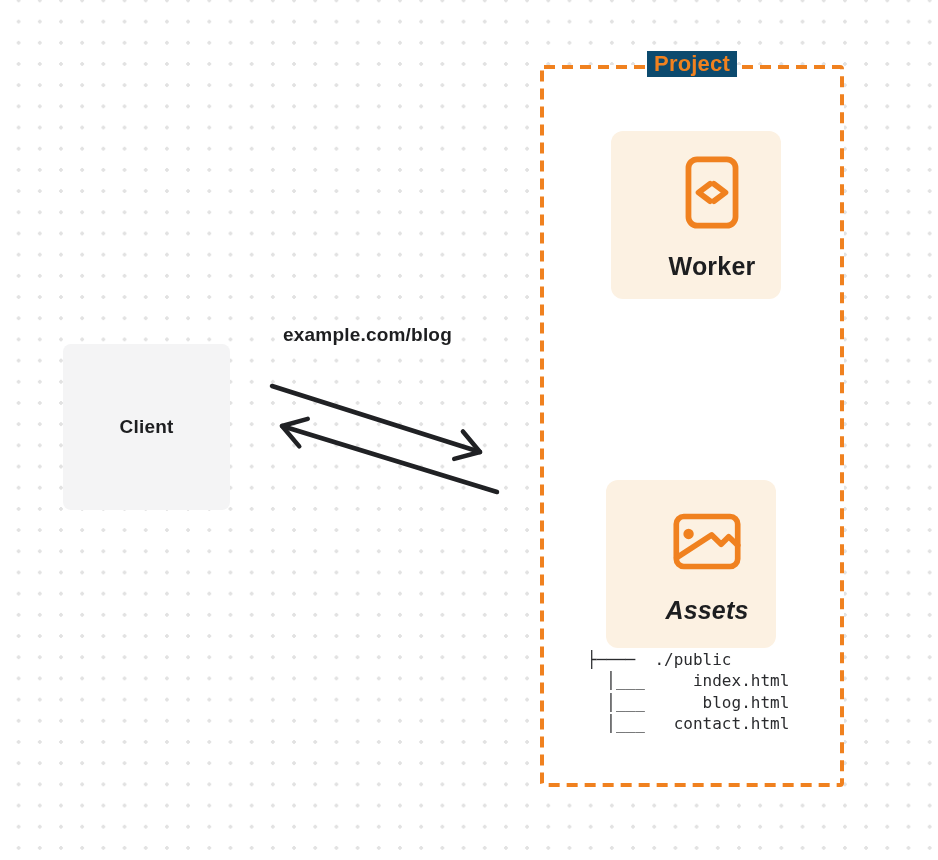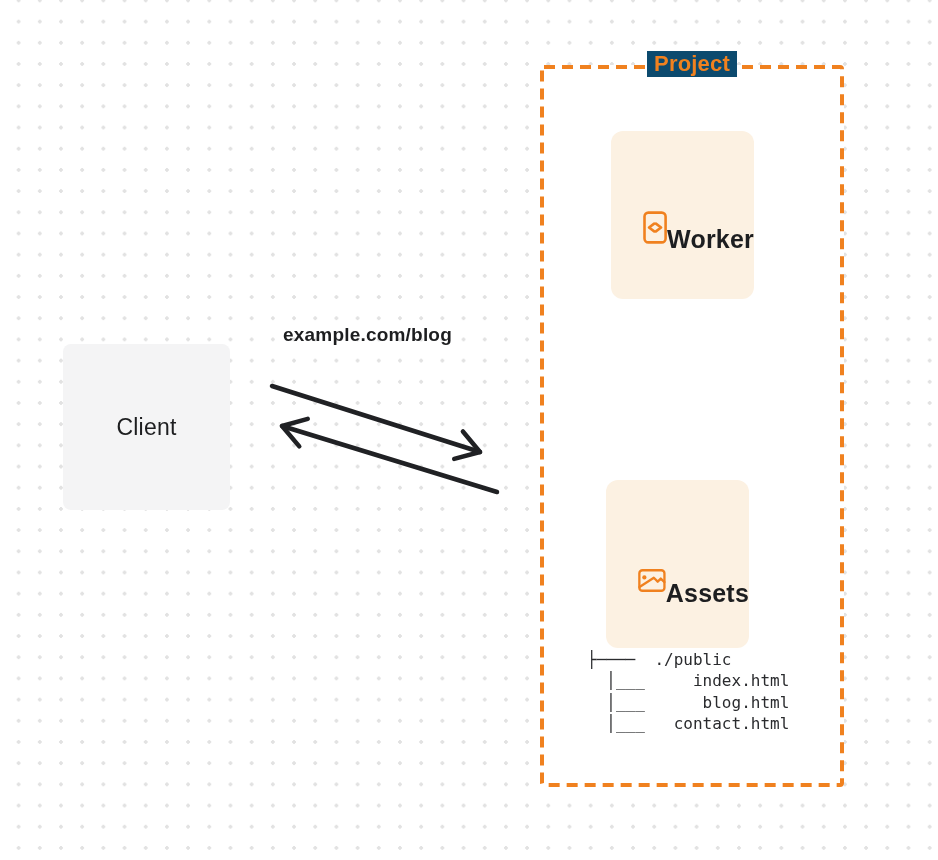--- a/index.html
+++ b/index.html
@@ -22,21 +22,21 @@
     overflow:hidden;
     font-family:"Liberation Sans", sans-serif;
     color:var(--ink);
   }
   
   .client-box{
     position:absolute;left:63px;top:344px;width:167px;height:166px;
     background:var(--client-bg);border-radius:8px;
     display:flex;align-items:center;justify-content:center;
   }
-  .client-box .node-label{font-size:23px;font-weight:400;letter-spacing:.2px;}
+  .client-box .node-label{font-size:19px;font-weight:700;letter-spacing:.2px;}
   
   .url-label{
     position:absolute;left:283px;top:324px;
     font-size:19px;font-weight:700;letter-spacing:.2px;
   }
   
   .arrows{position:absolute;left:0;top:0;pointer-events:none;}
   
   .project{
     position:absolute;left:540px;top:65px;width:304px;height:722px;
@@ -44,28 +44,28 @@
   }
   .project-border{position:absolute;left:0;top:0;}
   .project-label{
     position:absolute;top:-14px;left:50%;transform:translateX(-50%);
     background:#0c4a6e;padding:0 7px;
     color:var(--orange);font-size:22px;font-weight:700;letter-spacing:.2px;
     white-space:nowrap;
   }
   
   .card{
-    position:absolute;width:143px;height:168px;
+    position:absolute;width:170px;height:168px;
     background:var(--card-bg);border-radius:12px;
-    display:flex;flex-direction:row;align-items:center;padding-left:32px;
+    display:flex;flex-direction:column;align-items:center;padding-left:32px;
   }
   .card.worker{left:71px;top:66px;padding-top:25px;}
   .card.assets{left:66px;top:415px;padding-top:33px;}
   .card .node-label{font-size:25px;font-weight:700;margin-top:23px;letter-spacing:.2px;}
-  .card.assets .node-label{margin-top:26px;}
+  .card.assets .node-label{margin-top:26px;font-style:italic;}
   .icon{display:block;}
   
   .file-tree{
     position:absolute;left:47px;top:584px;
     font-family:"DejaVu Sans Mono","Liberation Mono",monospace;
     font-size:16px;line-height:21.3px;
     color:#2A2B2E;white-space:pre;
   }
 </style>
 </head>

